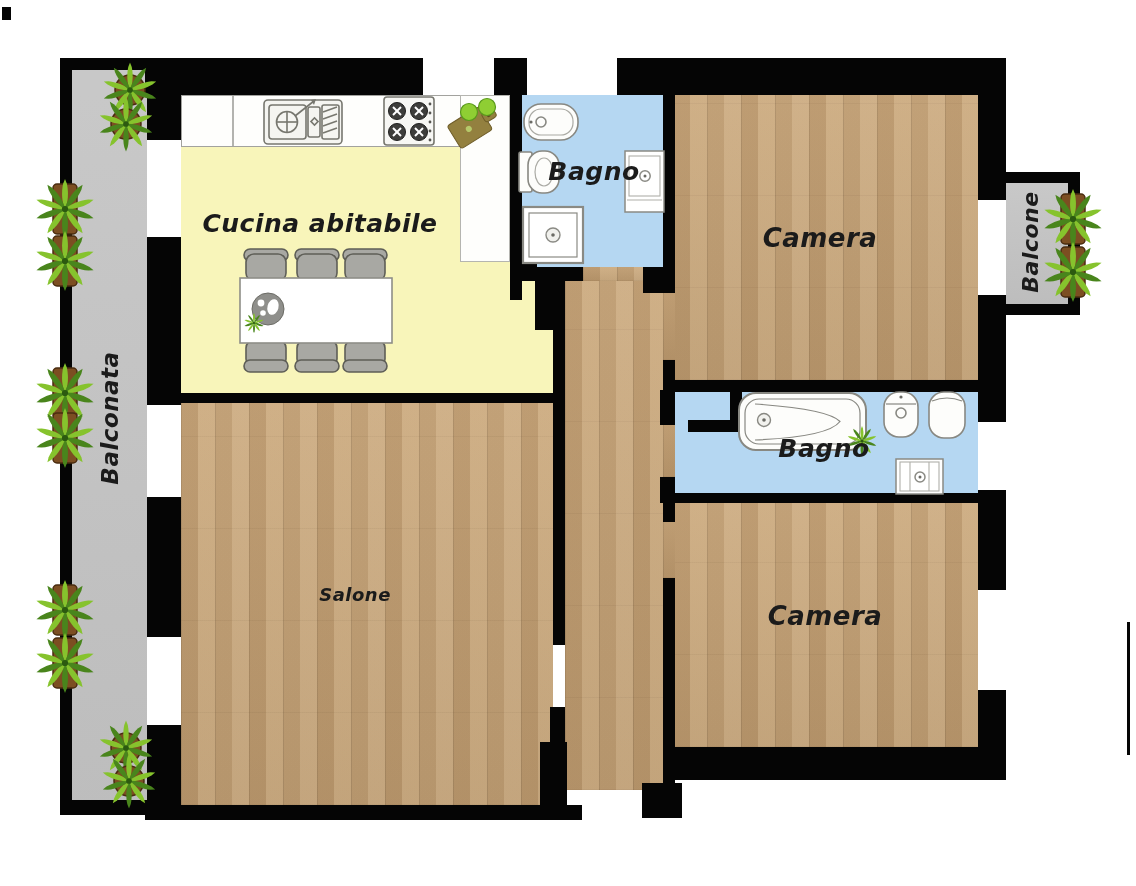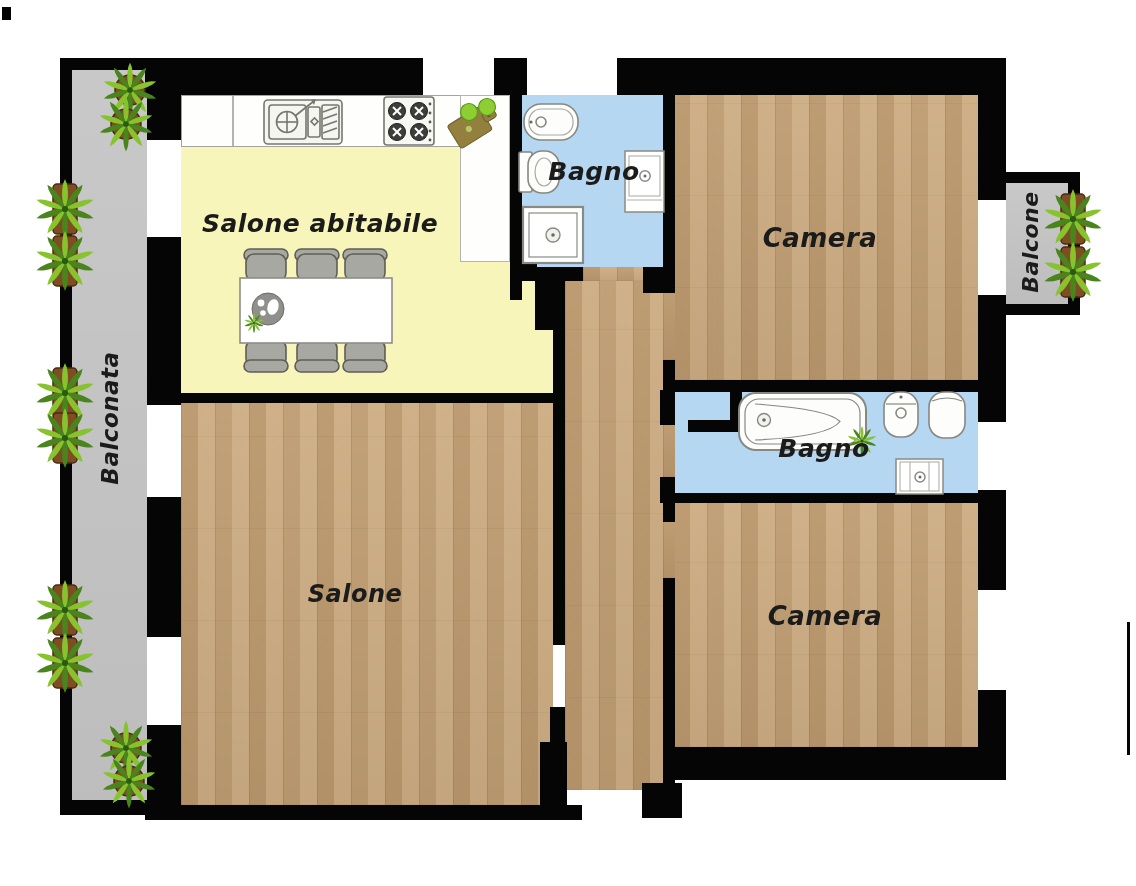--- a/index.html
+++ b/index.html
@@ -284,22 +284,22 @@
       <use href="#round-plant" transform="translate(126 748)"></use>
       <use href="#round-plant" transform="translate(129 781)"></use>
     </g>
 
     <g>
       <use href="#pot-plant" transform="translate(1073 219)"></use>
       <use href="#pot-plant" transform="translate(1073 272)"></use>
     </g>
   </svg>
 
-  <div class="lbl" style="left:320px;top:223px;font-size:25px;">Salone abitabile</div>
+  <div class="lbl" style="left:320px;top:223px;font-size:25px;">Cucina abitabile</div>
   <div class="lbl" style="left:594px;top:171px;font-size:25px;">Bagno</div>
   <div class="lbl" style="left:820px;top:238px;font-size:26px;">Camera</div>
   <div class="lbl" style="left:824px;top:448px;font-size:25px;">Bagno</div>
-  <div class="lbl" style="left:355px;top:594px;font-size:24px;">Salone</div>
+  <div class="lbl" style="left:355px;top:594px;font-size:18px;">Salone</div>
   <div class="lbl" style="left:825px;top:616px;font-size:26px;">Camera</div>
   <div class="lbl vert" style="left:110px;top:418px;font-size:23px;">Balconata</div>
   <div class="lbl vert" style="left:1030px;top:242px;font-size:22px;">Balcone</div>
 
 </div>
 
 </body></html>

